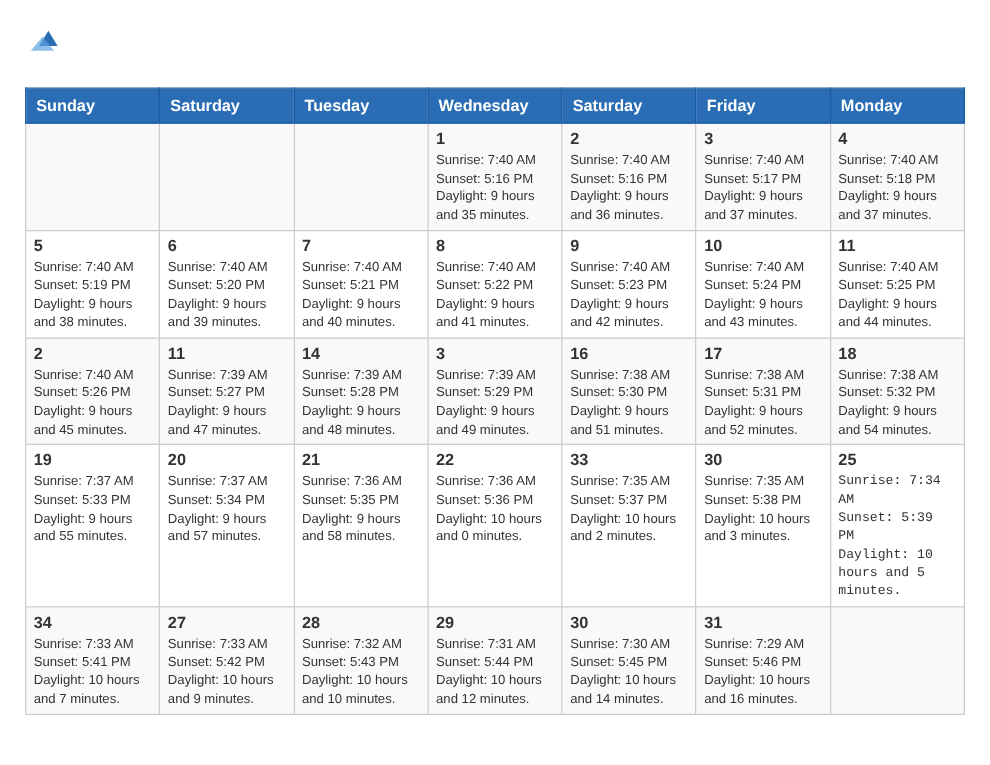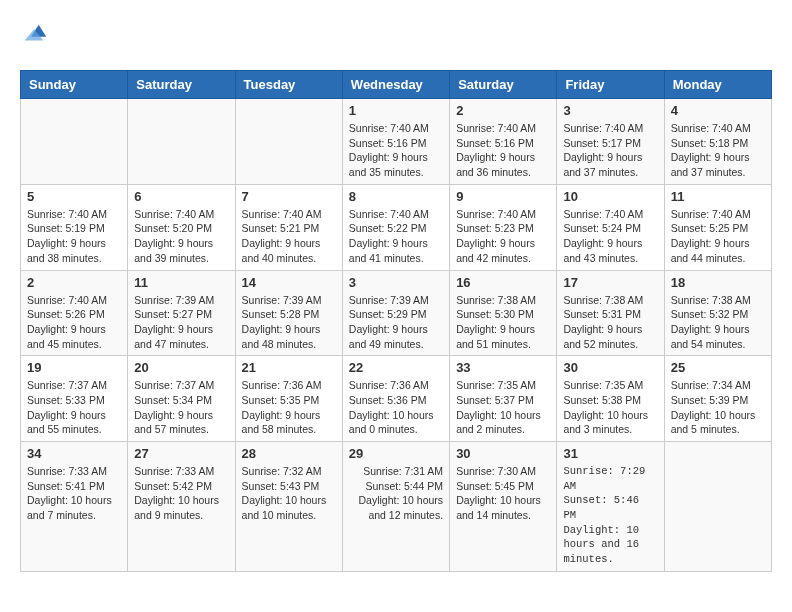--- a/index.html
+++ b/index.html
@@ -271,21 +271,21 @@
 Daylight: 10 hours and 2 minutes.</div>
         </td>
         <td>
           <span class="day-num">30</span>
           <div class="day-info" style="white-space: pre-line;">Sunrise: 7:35 AM
 Sunset: 5:38 PM
 Daylight: 10 hours and 3 minutes.</div>
         </td>
         <td>
           <span class="day-num">25</span>
-          <div class="day-info" style="white-space: pre-line;">Sunrise: 7:34 AM
+          <div class="day-info" style="white-space: pre-line; font-family: Liberation Mono, monospace;">Sunrise: 7:34 AM
 Sunset: 5:39 PM
 Daylight: 10 hours and 5 minutes.</div>
         </td>
       </tr>
       <tr>
         <td>
           <span class="day-num">34</span>
           <div class="day-info" style="white-space: pre-line;">Sunrise: 7:33 AM
 Sunset: 5:41 PM
 Daylight: 10 hours and 7 minutes.</div>
@@ -297,32 +297,32 @@
 Daylight: 10 hours and 9 minutes.</div>
         </td>
         <td>
           <span class="day-num">28</span>
           <div class="day-info" style="white-space: pre-line;">Sunrise: 7:32 AM
 Sunset: 5:43 PM
 Daylight: 10 hours and 10 minutes.</div>
         </td>
         <td>
           <span class="day-num">29</span>
-          <div class="day-info" style="white-space: pre-line; text-align: right;">Sunrise: 7:31 AM
+          <div class="day-info" style="white-space: pre-line;">Sunrise: 7:31 AM
 Sunset: 5:44 PM
 Daylight: 10 hours and 12 minutes.</div>
         </td>
         <td>
           <span class="day-num">30</span>
           <div class="day-info" style="white-space: pre-line;">Sunrise: 7:30 AM
 Sunset: 5:45 PM
 Daylight: 10 hours and 14 minutes.</div>
         </td>
         <td>
           <span class="day-num">31</span>
-          <div class="day-info" style="white-space: pre-line; font-family: Liberation Mono, monospace;">Sunrise: 7:29 AM
+          <div class="day-info" style="white-space: pre-line;">Sunrise: 7:29 AM
 Sunset: 5:46 PM
 Daylight: 10 hours and 16 minutes.</div>
         </td>
         <td class="empty"></td>
       </tr>
     </tbody>
 </table>
 
 </body></html>

